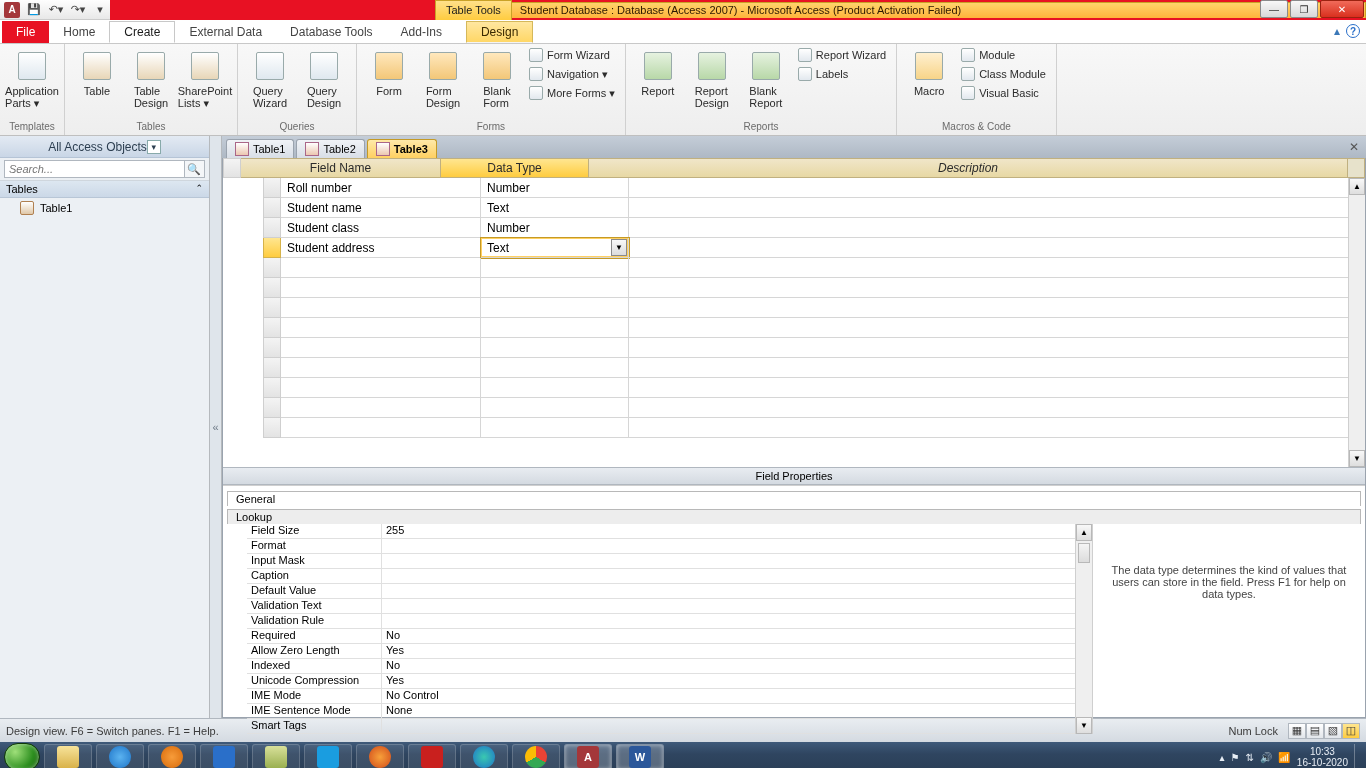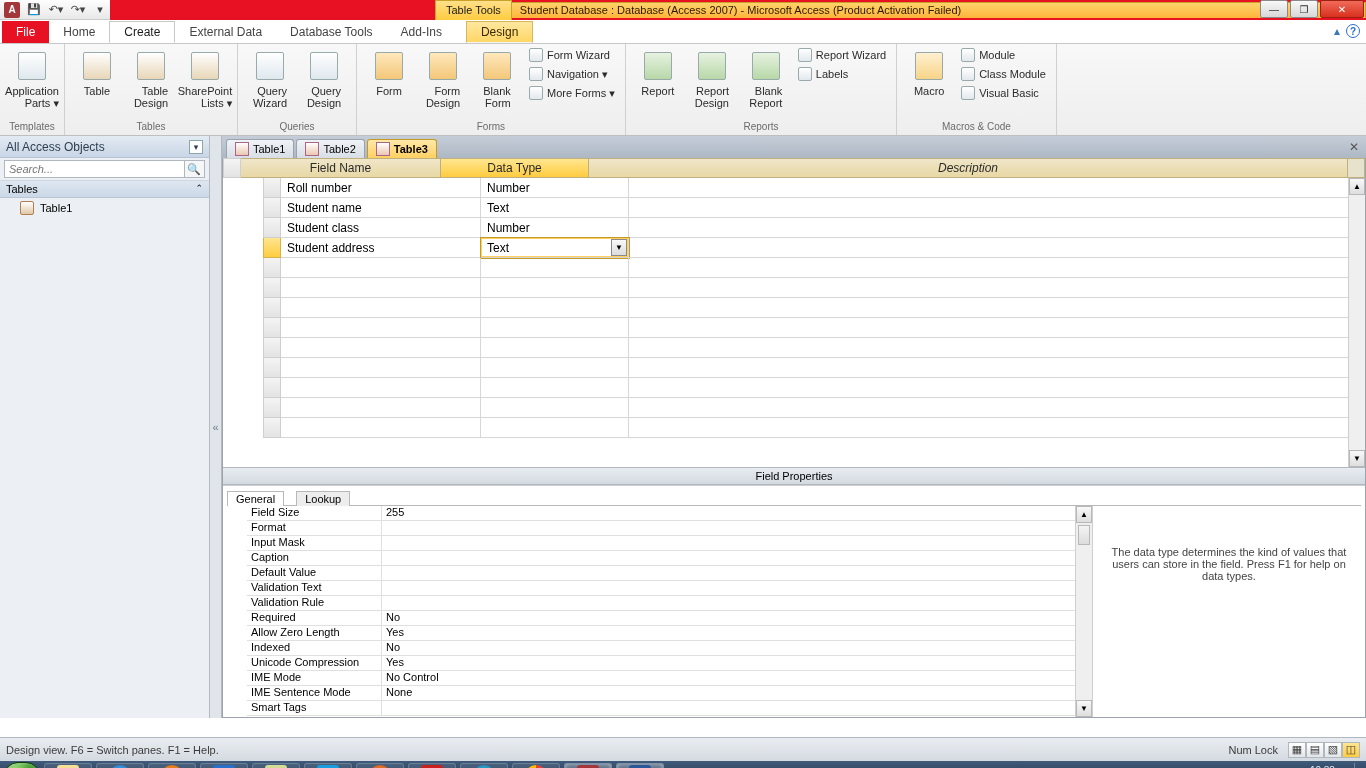--- a/index.html
+++ b/index.html
@@ -25,36 +25,36 @@
 .ribbon-tab.context { background:linear-gradient(#ffe7a0,#ffd766); border:1px solid #d5b85a; border-bottom-color:#f4f4f4; color:#3a2a00; }
 .ribbon-help { position:absolute; right:6px; top:4px; display:flex; gap:6px; color:#3b78b8; font-size:12px; }
 
 
 .ribbon { height: 92px; background:linear-gradient(#f8f8f8,#eeeeee); border-bottom:1px solid #bfbfbf; display:flex; }
 .group { border-right:1px solid #d0d0d0; padding:2px 6px 0 6px; display:flex; flex-direction:column; position:relative; }
 .group-row { display:flex; gap:2px; flex:1; align-items:flex-start; }
 .group-label { text-align:center; font-size:10px; color:#6b6b6b; padding:2px 0 3px 0; }
 .bigbtn { width:52px; display:flex; flex-direction:column; align-items:center; gap:3px; padding:4px 2px; border-radius:3px; cursor:default;}
 .bigbtn .ic { width:32px; height:32px; display:flex;align-items:center;justify-content:center; }
-.bigbtn .lb { font-size:11px; text-align:right; line-height:12px; color:#2b2b2b; }
+.bigbtn .lb { font-size:11px; text-align:left; line-height:12px; color:#2b2b2b; }
 .smallbtn { display:flex; align-items:center; gap:4px; font-size:11px; padding:2px 4px; color:#2b2b2b; border-radius:3px; white-space:nowrap; }
 .stackcol { display:flex; flex-direction:column; gap:1px; }
 
 
 .ic-box { width:28px; height:28px; border:1px solid #9aa; background:linear-gradient(#fff,#dfe8ef); border-radius:2px; position:relative; }
 .ic-table { background:linear-gradient(#fff,#e8d6b7); }
 .ic-form { background:linear-gradient(#ffe8bd,#f3c778); }
 .ic-report { background:linear-gradient(#e6f2e0,#b8d8a8); }
 .ic-macro { background:linear-gradient(#fff0d0,#f7d488); }
 .ic-small { width:14px; height:14px; display:inline-block; border:1px solid #9aa; background:linear-gradient(#fff,#e2e8ee); border-radius:2px; }
 
 
 .workspace { display:flex; height: calc(768px - 20px - 24px - 92px - 20px - 30px); }
 .navpane { width:210px; background:#ecf0f4; border-right:1px solid #b5b9bd; display:flex; flex-direction:column; }
-.nav-header { background:linear-gradient(#e3eaf3,#c9d6e6); height:22px; display:flex;align-items:center; padding:0 6px; font-size:12px; color:#2c3e50; border-bottom:1px solid #b5c4d6; justify-content:space-between;}
+.nav-header { background:linear-gradient(#e3eaf3,#c9d6e6); height:22px; display:flex;align-items:center; padding:0 6px; font-size:12px; color:#2c3e50; border-bottom:1px solid #b5c4d6; justify-content:center;}
 .nav-search { padding:2px 4px; border-bottom:1px solid #cfd6dd; display:flex; }
 .nav-search input { flex:1; font-size:11px; padding:2px 4px; border:1px solid #b0b7bf; font-style:italic; color:#888; }
 .nav-search .sbtn { width:20px; display:flex;align-items:center;justify-content:center; border:1px solid #b0b7bf; border-left:none; background:#f4f6f8; }
 .nav-section { background:linear-gradient(#dde7f1,#cbd8e7); padding:2px 6px; font-size:11px; border-bottom:1px solid #b8c6d6; display:flex; justify-content:space-between; }
 .nav-item { padding:3px 8px 3px 20px; font-size:11px; display:flex; align-items:center; gap:6px; }
 .nav-collapse { width:12px; background:#dfe5eb; border-right:1px solid #b5b9bd; display:flex; align-items:center; justify-content:center; color:#6e7a87; }
 
 
 .docarea { flex:1; background:#b9c3cf; display:flex; flex-direction:column; }
 .doctabs { height:22px; background:linear-gradient(#c4cdd8,#aeb8c4); display:flex; align-items:flex-end; padding-left:4px; position:relative; }
@@ -77,33 +77,33 @@
 .dt-edit { outline:1px solid #c49a27; background:#fff; box-shadow:inset 0 0 0 1px #ffd061; }
 .dt-drop { position:absolute; right:1px; top:1px; bottom:1px; width:16px; border:1px solid #8a8a8a; background:linear-gradient(#f8f8f8,#dcdcdc); display:flex;align-items:center;justify-content:center; font-size:8px; }
 .grid-scroll { flex:1; overflow:hidden; position:relative;padding-left:40px; }
 .design-scrollbar { width:17px; position:absolute; right:0; top:0; bottom:0; background:#efefef; border-left:1px solid #cfcfcf; }
 .sb-btn { height:17px; background:linear-gradient(#f8f8f8,#dedede); border:1px solid #b8b8b8; display:flex;align-items:center;justify-content:center; font-size:8px;}
 
 
 .fp-title { text-align:center; font-size:11px; background:linear-gradient(#e8ecf1,#d4dae1); border-top:1px solid #b0b7bf; border-bottom:1px solid #b0b7bf; padding:2px 0; }
 .fp-area { display:flex; height:232px; background:#fff; border-top:1px solid #cfcfcf; }
 .fp-tabs-wrap { padding:4px 4px 0 4px; background:#fff; }
-.fp-tabs { display:flex; gap:12px; border-bottom:1px solid #b8b8b8; }
+.fp-tabs { display:flex; gap:3px; border-bottom:1px solid #b8b8b8;flex-direction:column; }
 .fp-tab { border:1px solid #b8b8b8; border-bottom:none; padding:1px 8px; font-size:11px; background:#fff; position:relative; top:1px;}
 .fp-tab:not(.active){ background:#ededed; }
 .fp-grid { flex:1; display:flex; }
 .fp-left { width:870px; border-right:1px solid #cfcfcf; position:relative; }
 .fp-row { display:flex; border-bottom:1px solid #e0e0e0; font-size:11px; height:15px;margin-left:24px; }
 .fp-row .k { width:135px; padding:0 4px; border-right:1px solid #e0e0e0; }
 .fp-row .v { flex:1; padding:0 4px; }
 .fp-help { flex:1; padding:40px 18px; font-size:11px; color:#444; text-align:center; }
 .fp-sb { width:17px; background:#efefef; border-left:1px solid #cfcfcf; position:absolute; right:0; top:0; bottom:0;}
 
 
-.status { height:24px; background:linear-gradient(#e9edf1,#d4dae1); border-top:1px solid #b0b7bf; display:flex; align-items:center; font-size:11px; color:#3b3b3b; padding:0 6px; justify-content:space-between;margin-top:19px;}
+.status { height:24px; background:linear-gradient(#e9edf1,#d4dae1); border-top:1px solid #b0b7bf; display:flex; align-items:center; font-size:11px; color:#3b3b3b; padding:0 6px; justify-content:space-between;}
 .status-right { display:flex; align-items:center; gap:10px; }
 .viewbtns { display:flex; gap:0; }
 .viewbtn { width:18px; height:16px; border:1px solid #b0b7bf; background:linear-gradient(#fff,#e2e6ea); display:flex;align-items:center;justify-content:center; }
 
 
 .taskbar { height:30px; background:linear-gradient(#3f5a7a 0%, #2f4560 40%, #2a3e56 100%); display:flex; align-items:center; padding:0 4px; gap:4px; }
 .startorb { width:36px; height:28px; border-radius:14px; background:radial-gradient(circle at 30% 30%, #9fe07a, #2d8f1f 60%, #155a0b); border:1px solid #0f3a07; box-shadow:inset 0 0 4px rgba(255,255,255,.6); }
 .tb-btn { width:48px; height:26px; border:1px solid rgba(255,255,255,.18); border-radius:3px; background:rgba(255,255,255,.08); display:flex;align-items:center;justify-content:center; }
 .tb-btn.active { background:rgba(255,255,255,.22); box-shadow:inset 0 0 4px rgba(255,255,255,.5); }
 .tb-ic { width:22px; height:22px; border-radius:3px; }

